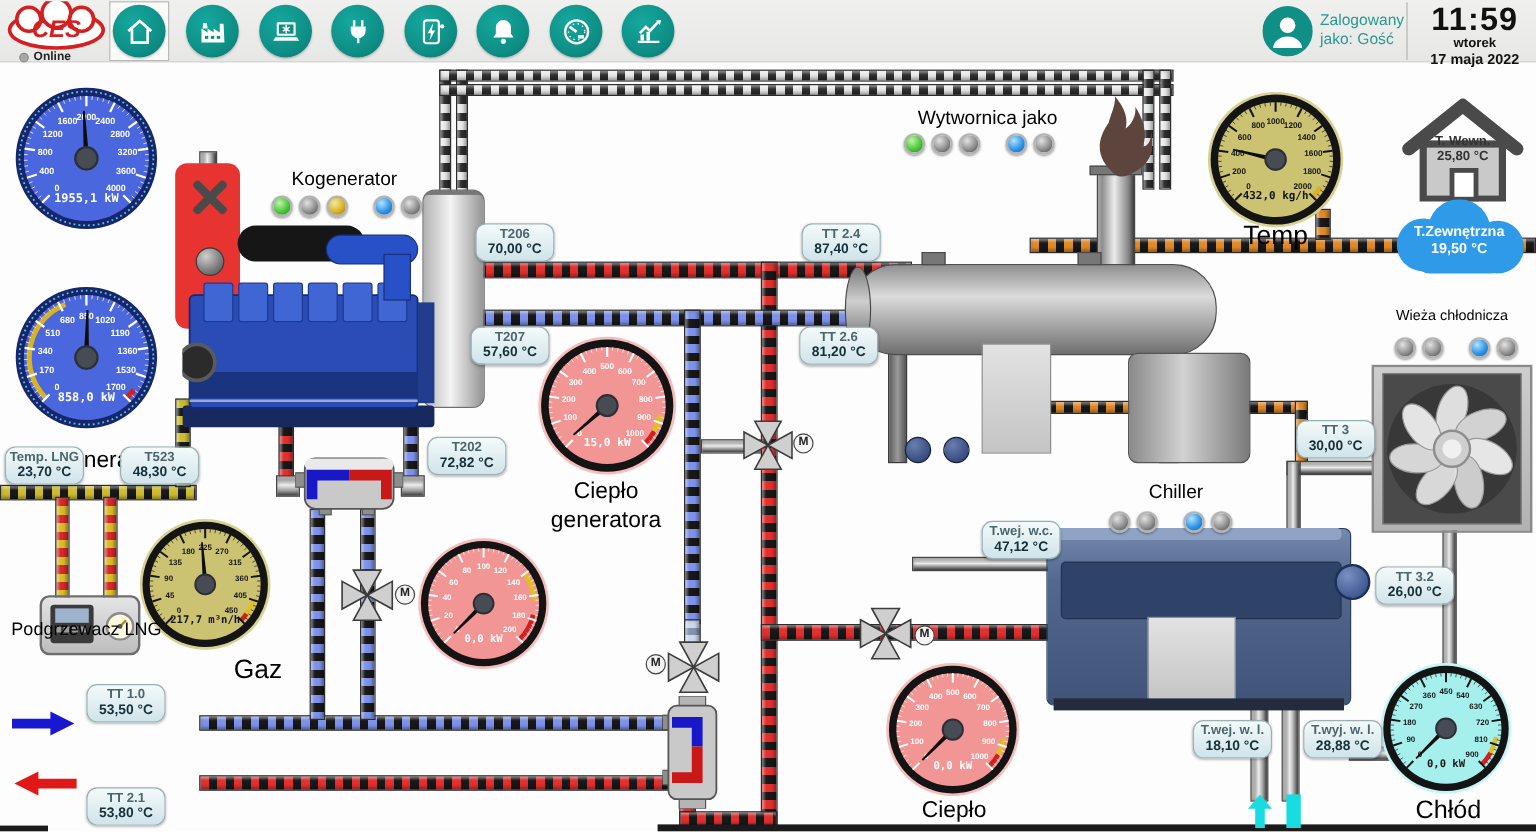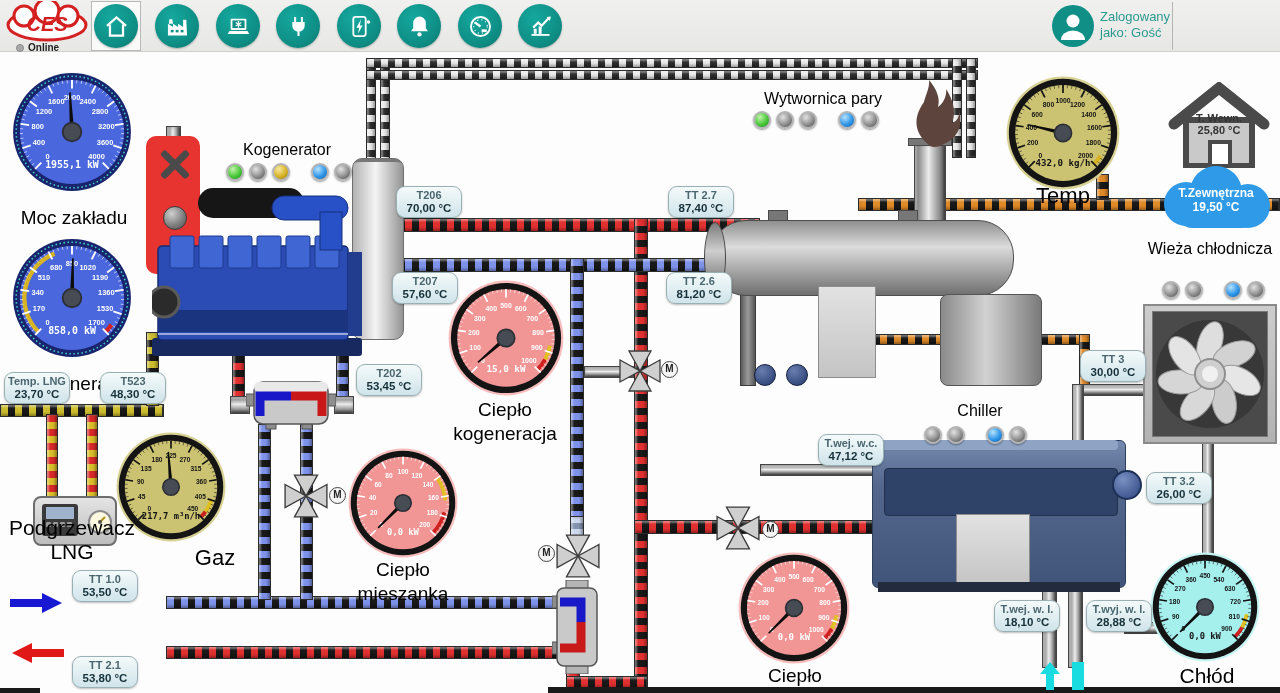--- a/index.html
+++ b/index.html
@@ -180,20 +180,25 @@
     <svg id="avatar" viewBox="0 0 42 42">
       <circle cx="21" cy="21" r="21" fill="#0f8f86"></circle>
       <circle cx="21" cy="16" r="6.5" fill="#fff"></circle>
       <path d="M9 35 a12 9.5 0 0 1 24 0 Z" fill="#fff"></path>
     </svg>
     <div id="usertext">
       <div>Zalogowany</div>
       <div>jako: Gość</div>
     </div>
     <div id="bardivider"></div>
+    <div id="clock">
+      <div class="time">11:59</div>
+      <div class="wd">wtorek</div>
+      <div class="dt">17 maja 2022</div>
+    </div>
   </div>
 
   <div class="pipe vp pv-gray" style="left:366px;top:58px;width:10px;height:108px"></div>
   <div class="pipe vp pv-gray" style="left:380px;top:58px;width:10px;height:108px"></div>
   <div class="pipe hp ph-gray" style="left:366px;top:58px;width:612px;height:10px"></div>
   <div class="pipe hp ph-gray" style="left:366px;top:70px;width:612px;height:10px"></div>
   <div class="pipe vp pv-gray" style="left:952px;top:58px;width:10px;height:100px"></div>
   <div class="pipe vp pv-gray" style="left:966px;top:58px;width:10px;height:100px"></div>
 
   <div class="pipe hp ph-red" style="left:390px;top:218px;width:370px;height:14px"></div>
@@ -393,46 +398,46 @@
 
   <div class="eqlabel" style="left:222px;top:141px;width:130px;font-size:16px">Kogenerator</div>
   <div class="lights" style="left:226px;top:163px">
       <span class="light l-green"></span>
       <span class="light l-gray"></span>
       <span class="light l-yellow"></span>
       <span class="light l-blue gap"></span>
       <span class="light l-gray"></span>
     </div>
 
-  <div class="eqlabel" style="left:748px;top:90px;width:150px;font-size:16px">Wytwornica pary</div>
+  <div class="eqlabel" style="left:748px;top:90px;width:150px;font-size:16px">Wytwornica jako</div>
   <div class="lights" style="left:753px;top:111px">
       <span class="light l-green"></span>
       <span class="light l-gray"></span>
       <span class="light l-gray"></span>
       <span class="light l-blue gap"></span>
       <span class="light l-gray"></span>
     </div>
 
   <div class="eqlabel" style="left:940px;top:402px;width:80px;font-size:16px">Chiller</div>
   <div class="lights" style="left:924px;top:426px">
       <span class="light l-gray"></span>
       <span class="light l-gray"></span>
       <span class="light l-blue gap"></span>
       <span class="light l-gray"></span>
     </div>
 
-  <div class="eqlabel" style="left:1140px;top:240px;width:140px;font-size:16px">Wieża chłodnicza</div>
+  <div class="eqlabel" style="left:1140px;top:256px;width:140px;font-size:12px">Wieża chłodnicza</div>
   <div class="lights" style="left:1162px;top:281px">
       <span class="light l-gray"></span>
       <span class="light l-gray"></span>
       <span class="light l-blue gap"></span>
       <span class="light l-gray"></span>
     </div>
 
-  <div class="eqlabel" style="left:4px;top:516px;width:136px;font-size:21px">Podgrzewacz LNG</div>
+  <div class="eqlabel" style="left:4px;top:516px;width:136px;font-size:15px">Podgrzewacz LNG</div>
 
   <div class="gauge" style="left:10px;top:70px;width:124px;height:124px"><svg viewBox="0 0 200 200" width="100%" height="100%">
         <circle cx="100" cy="100" r="95" fill="#18256e"></circle>
         <circle cx="100" cy="100" r="90" fill="none" stroke="#46ccc4" stroke-width="2.5" stroke-dasharray="2.5 4"></circle>
         <circle cx="100" cy="100" r="84" fill="#4a67de"></circle>
         <line x1="44.1" y1="155.9" x2="40.6" y2="159.4" stroke="#ffffff" stroke-width="1.2" opacity="0.85"></line>
         <line x1="39.1" y1="150.4" x2="35.3" y2="153.5" stroke="#ffffff" stroke-width="1.2" opacity="0.85"></line>
         <line x1="34.7" y1="144.4" x2="30.5" y2="147.2" stroke="#ffffff" stroke-width="1.2" opacity="0.85"></line>
         <line x1="30.8" y1="138.1" x2="26.4" y2="140.5" stroke="#ffffff" stroke-width="1.2" opacity="0.85"></line>
         <line x1="27.5" y1="131.4" x2="22.9" y2="133.4" stroke="#ffffff" stroke-width="1.2" opacity="0.85"></line>
@@ -501,21 +506,20 @@
         <line x1="169.1" y1="89.0" x2="183.0" y2="86.9" stroke="#ffffff" stroke-width="3"></line>
         <text x="155.3" y="95.2" text-anchor="middle" font-size="12" font-weight="bold" fill="#ffffff" font-family="Liberation Sans, sans-serif">3200</text>
         <line x1="166.6" y1="121.6" x2="179.9" y2="126.0" stroke="#ffffff" stroke-width="3"></line>
         <text x="153.3" y="121.3" text-anchor="middle" font-size="12" font-weight="bold" fill="#ffffff" font-family="Liberation Sans, sans-serif">3600</text>
         <line x1="149.5" y1="149.5" x2="159.4" y2="159.4" stroke="#ffffff" stroke-width="3"></line>
         <text x="139.6" y="143.6" text-anchor="middle" font-size="12" font-weight="bold" fill="#ffffff" font-family="Liberation Sans, sans-serif">4000</text>
         <polygon points="104.7,112.8 96.7,113.2 95.3,36.2 97.9,36.0" fill="#0d0d0d"></polygon>
         <circle cx="100" cy="100" r="15" fill="#474c54" stroke="#2c3036" stroke-width="3"></circle>
         <text x="100" y="158" text-anchor="middle" font-size="16" font-weight="bold" fill="#ffffff" font-family="DejaVu Sans Mono, monospace">1955,1 kW</text>
       </svg></div>
-  <div class="glabel" style="left:0;top:206px;width:148px">Moc zakładu</div>
 
   <div class="gauge" style="left:10px;top:236px;width:124px;height:124px"><svg viewBox="0 0 200 200" width="100%" height="100%">
         <circle cx="100" cy="100" r="95" fill="#18256e"></circle>
         <circle cx="100" cy="100" r="90" fill="none" stroke="#46ccc4" stroke-width="2.5" stroke-dasharray="2.5 4"></circle>
         <circle cx="100" cy="100" r="84" fill="#4a67de"></circle>
         <path d="M45.6,154.4 A77,77 0 0 1 71.7,28.4" fill="none" stroke="#d8b422" stroke-width="7"></path>
         <path d="M163.7,143.3 A77,77 0 0 1 154.4,154.4" fill="none" stroke="#d02020" stroke-width="7"></path>
         <line x1="44.1" y1="155.9" x2="40.6" y2="159.4" stroke="#ffffff" stroke-width="1.2" opacity="0.85"></line>
         <line x1="39.1" y1="150.4" x2="35.3" y2="153.5" stroke="#ffffff" stroke-width="1.2" opacity="0.85"></line>
         <line x1="34.7" y1="144.4" x2="30.5" y2="147.2" stroke="#ffffff" stroke-width="1.2" opacity="0.85"></line>
@@ -840,21 +844,21 @@
         <line x1="169.1" y1="89.0" x2="183.0" y2="86.9" stroke="#ffffff" stroke-width="3"></line>
         <text x="155.3" y="95.2" text-anchor="middle" font-size="12" font-weight="bold" fill="#ffffff" font-family="Liberation Sans, sans-serif">800</text>
         <line x1="166.6" y1="121.6" x2="179.9" y2="126.0" stroke="#ffffff" stroke-width="3"></line>
         <text x="153.3" y="121.3" text-anchor="middle" font-size="12" font-weight="bold" fill="#ffffff" font-family="Liberation Sans, sans-serif">900</text>
         <line x1="149.5" y1="149.5" x2="159.4" y2="159.4" stroke="#ffffff" stroke-width="3"></line>
         <text x="139.6" y="143.6" text-anchor="middle" font-size="12" font-weight="bold" fill="#ffffff" font-family="Liberation Sans, sans-serif">1000</text>
         <polygon points="107.2,88.5 112.4,94.5 52.5,142.9 50.8,141.0" fill="#0d0d0d"></polygon>
         <circle cx="100" cy="100" r="15" fill="#474c54" stroke="#2c3036" stroke-width="3"></circle>
         <text x="100" y="158" text-anchor="middle" font-size="16" font-weight="bold" fill="#ffffff" font-family="DejaVu Sans Mono, monospace">15,0 kW</text>
       </svg></div>
-  <div class="glabel" style="left:438px;top:398px;width:134px">Ciepło kogeneracja</div>
+  <div class="glabel" style="left:438px;top:398px;width:134px">Ciepło generatora</div>
 
   <div class="gauge" style="left:348px;top:448px;width:110px;height:110px"><svg viewBox="0 0 200 200" width="100%" height="100%">
         <circle cx="100" cy="100" r="99" fill="#f7bcbc"></circle>
         <circle cx="100" cy="100" r="95" fill="#141414"></circle>
         <circle cx="100" cy="100" r="84" fill="#f29595"></circle>
         <path d="M162.3,54.7 A77,77 0 0 1 176.8,95.2" fill="none" stroke="#e0c020" stroke-width="7"></path>
         <path d="M175.1,116.8 A77,77 0 0 1 154.4,154.4" fill="none" stroke="#d02020" stroke-width="7"></path>
         <line x1="44.1" y1="155.9" x2="40.6" y2="159.4" stroke="#ffffff" stroke-width="1.2" opacity="0.85"></line>
         <line x1="39.1" y1="150.4" x2="35.3" y2="153.5" stroke="#ffffff" stroke-width="1.2" opacity="0.85"></line>
         <line x1="34.7" y1="144.4" x2="30.5" y2="147.2" stroke="#ffffff" stroke-width="1.2" opacity="0.85"></line>
@@ -925,21 +929,20 @@
         <line x1="169.1" y1="89.0" x2="183.0" y2="86.9" stroke="#ffffff" stroke-width="3"></line>
         <text x="155.3" y="95.2" text-anchor="middle" font-size="12" font-weight="bold" fill="#ffffff" font-family="Liberation Sans, sans-serif">160</text>
         <line x1="166.6" y1="121.6" x2="179.9" y2="126.0" stroke="#ffffff" stroke-width="3"></line>
         <text x="153.3" y="121.3" text-anchor="middle" font-size="12" font-weight="bold" fill="#ffffff" font-family="Liberation Sans, sans-serif">180</text>
         <line x1="149.5" y1="149.5" x2="159.4" y2="159.4" stroke="#ffffff" stroke-width="3"></line>
         <text x="139.6" y="143.6" text-anchor="middle" font-size="12" font-weight="bold" fill="#ffffff" font-family="Liberation Sans, sans-serif">200</text>
         <polygon points="106.4,88.0 112.0,93.6 55.7,146.2 53.8,144.3" fill="#0d0d0d"></polygon>
         <circle cx="100" cy="100" r="15" fill="#474c54" stroke="#2c3036" stroke-width="3"></circle>
         <text x="100" y="158" text-anchor="middle" font-size="16" font-weight="bold" fill="#ffffff" font-family="DejaVu Sans Mono, monospace">0,0 kW</text>
       </svg></div>
-  <div class="glabel" style="left:336px;top:558px;width:134px">Ciepło mieszanka</div>
 
   <div class="gauge" style="left:738px;top:552px;width:112px;height:112px"><svg viewBox="0 0 200 200" width="100%" height="100%">
         <circle cx="100" cy="100" r="99" fill="#f7bcbc"></circle>
         <circle cx="100" cy="100" r="95" fill="#141414"></circle>
         <circle cx="100" cy="100" r="84" fill="#f29595"></circle>
         <path d="M175.9,113.2 A77,77 0 0 1 167.5,137.1" fill="none" stroke="#e0c020" stroke-width="7"></path>
         <path d="M167.5,137.1 A77,77 0 0 1 154.4,154.4" fill="none" stroke="#d02020" stroke-width="7"></path>
         <line x1="44.1" y1="155.9" x2="40.6" y2="159.4" stroke="#ffffff" stroke-width="1.2" opacity="0.85"></line>
         <line x1="39.1" y1="150.4" x2="35.3" y2="153.5" stroke="#ffffff" stroke-width="1.2" opacity="0.85"></line>
         <line x1="34.7" y1="144.4" x2="30.5" y2="147.2" stroke="#ffffff" stroke-width="1.2" opacity="0.85"></line>
@@ -1114,30 +1117,30 @@
   </div>
   <div class="tag" style="left:396px;top:186px">
     <div>T206</div>
     <div class="val">70,00 °C</div>
   </div>
   <div class="tag" style="left:392px;top:272px">
     <div>T207</div>
     <div class="val">57,60 °C</div>
   </div>
   <div class="tag" style="left:668px;top:186px">
-    <div>TT 2.7</div>
+    <div>TT 2.4</div>
     <div class="val">87,40 °C</div>
   </div>
   <div class="tag" style="left:666px;top:272px">
     <div>TT 2.6</div>
     <div class="val">81,20 °C</div>
   </div>
   <div class="tag" style="left:356px;top:364px">
     <div>T202</div>
-    <div class="val">53,45 °C</div>
+    <div class="val">72,82 °C</div>
   </div>
   <div class="tag" style="left:1080px;top:350px">
     <div>TT 3</div>
     <div class="val">30,00 °C</div>
   </div>
   <div class="tag" style="left:1146px;top:472px">
     <div>TT 3.2</div>
     <div class="val">26,00 °C</div>
   </div>
   <div class="tag" style="left:818px;top:434px">

